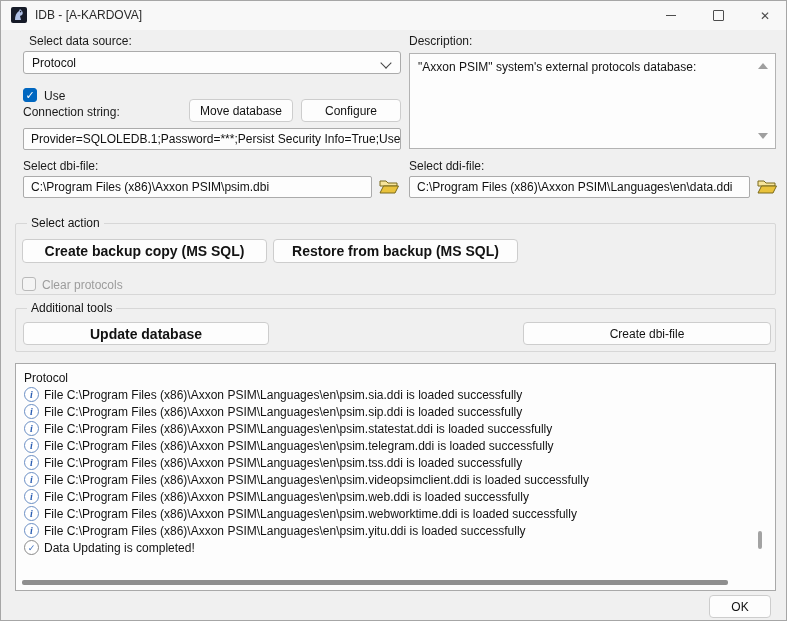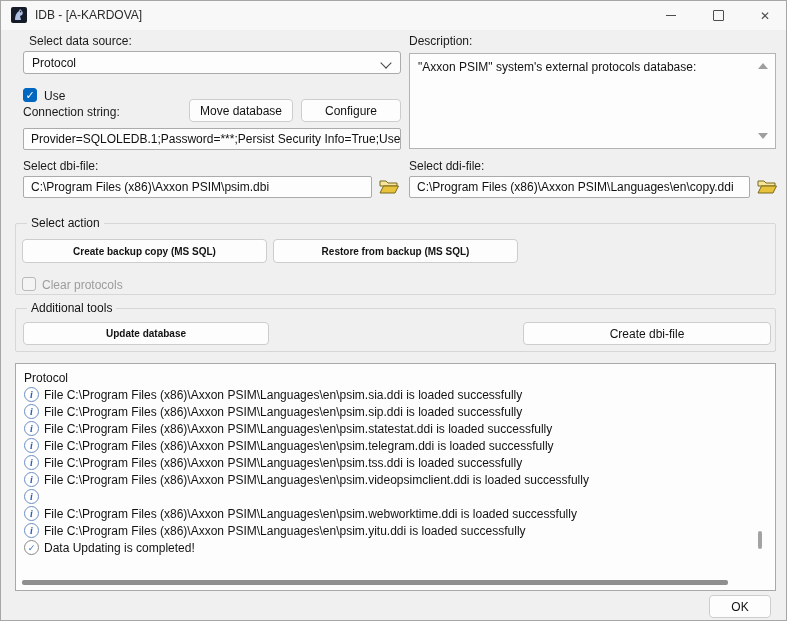--- a/index.html
+++ b/index.html
@@ -16,21 +16,21 @@
   
   .lbl{position:absolute;white-space:nowrap;color:#1a1a1a;}
   .field{position:absolute;background:#fdfdfd;border:1px solid #ababab;border-radius:2px;box-sizing:border-box;
          padding:3px 7px;white-space:nowrap;overflow:hidden;color:#111;}
   .combo{position:absolute;background:#fdfdfd;border:1px solid #ababab;border-radius:3px;box-sizing:border-box;
          display:flex;align-items:center;padding:0 8px;}
   .chevron{position:absolute;right:10px;top:7px;width:7px;height:7px;border-left:1.4px solid #444;
            border-bottom:1.4px solid #444;transform:rotate(-45deg);}
   .btn{position:absolute;background:#fdfdfd;border:1px solid #cdcdcd;border-radius:4px;box-sizing:border-box;
        display:flex;align-items:center;justify-content:center;color:#121212;white-space:nowrap;cursor:default;}
-  .btn.bold{font-weight:bold;font-size:10px;}
+  .btn.bold{font-weight:bold;font-size:14px;}
   .cb{position:absolute;width:14px;height:14px;box-sizing:border-box;border-radius:3px;
       display:flex;align-items:center;justify-content:center;}
   .cb.checked{background:#0067c0;border:1px solid #0067c0;color:#fff;font-size:11px;line-height:1;}
   .cb.disabled{background:#f4f4f4;border:1px solid #b9b9b9;}
   .groupbox{position:absolute;border:1px solid #d7d7d7;border-radius:2px;box-sizing:border-box;}
   .group-label{position:absolute;top:-8px;left:11px;background:#f0f0f0;padding:0 4px;white-space:nowrap;}
   .folder-btn{position:absolute;width:22px;height:22px;display:flex;align-items:center;justify-content:center;}
   
   .descbox{position:absolute;left:408px;top:52px;width:367px;height:96px;background:#fdfdfd;
            border:1px solid #b3b3b3;box-sizing:border-box;padding:6px 22px 6px 8px;}
@@ -100,21 +100,21 @@
   <div class="lbl" style="left:22px;top:158px;">Select dbi-file:</div>
   <div class="field" style="left:22px;top:175px;width:349px;height:22px;">C:\Program Files (x86)\Axxon PSIM\psim.dbi</div>
   <div class="folder-btn" style="left:377px;top:175px;">
     <svg width="20" height="16" viewBox="0 0 20 16">
       <path d="M1 2 h6 l2 2 h9 v3 h-17 z" fill="#f6e49a" stroke="#7a6a1d" stroke-width="1"></path>
       <path d="M1 14 L4.5 7 h15 L16 14 Z" fill="#e9c23b" stroke="#7a6a1d" stroke-width="1"></path>
     </svg>
   </div>
 
   <div class="lbl" style="left:408px;top:158px;">Select ddi-file:</div>
-  <div class="field" style="left:408px;top:175px;width:341px;height:22px;">C:\Program Files (x86)\Axxon PSIM\Languages\en\copy.ddi</div>
+  <div class="field" style="left:408px;top:175px;width:341px;height:22px;">C:\Program Files (x86)\Axxon PSIM\Languages\en\data.ddi</div>
   <div class="folder-btn" style="left:755px;top:175px;">
     <svg width="20" height="16" viewBox="0 0 20 16">
       <path d="M1 2 h6 l2 2 h9 v3 h-17 z" fill="#f6e49a" stroke="#7a6a1d" stroke-width="1"></path>
       <path d="M1 14 L4.5 7 h15 L16 14 Z" fill="#e9c23b" stroke="#7a6a1d" stroke-width="1"></path>
     </svg>
   </div>
 
   <div class="groupbox" style="left:14px;top:222px;width:761px;height:72px;padding-left:47px;">
     <span class="group-label">Select action</span>
   </div>
@@ -160,20 +160,21 @@
           <span>File C:\Program Files (x86)\Axxon PSIM\Languages\en\psim.tss.ddi is loaded successfully</span>
         </div>
 
         <div class="log-line">
           <span class="info-icon">i</span>
           <span>File C:\Program Files (x86)\Axxon PSIM\Languages\en\psim.videopsimclient.ddi is loaded successfully</span>
         </div>
 
         <div class="log-line">
           <span class="info-icon">i</span>
+          <span>File C:\Program Files (x86)\Axxon PSIM\Languages\en\psim.web.ddi is loaded successfully</span>
         </div>
 
         <div class="log-line">
           <span class="info-icon">i</span>
           <span>File C:\Program Files (x86)\Axxon PSIM\Languages\en\psim.webworktime.ddi is loaded successfully</span>
         </div>
 
         <div class="log-line">
           <span class="info-icon">i</span>
           <span>File C:\Program Files (x86)\Axxon PSIM\Languages\en\psim.yitu.ddi is loaded successfully</span>

